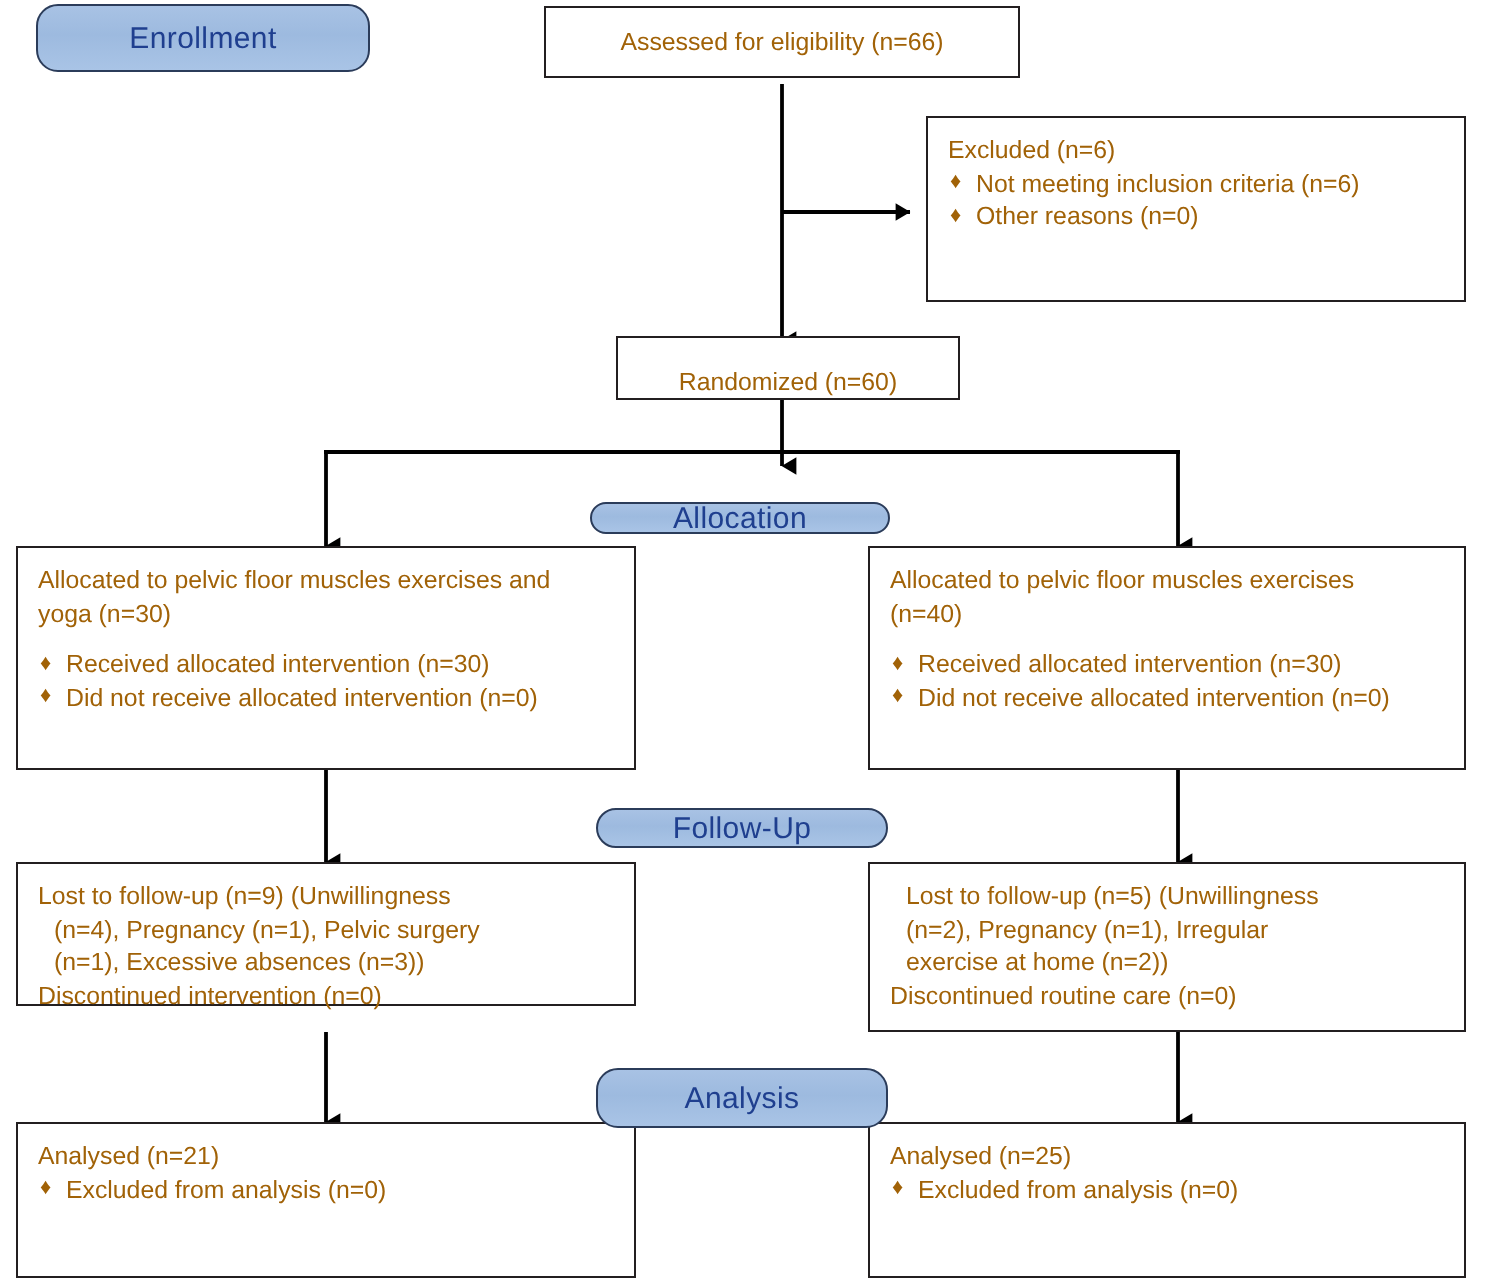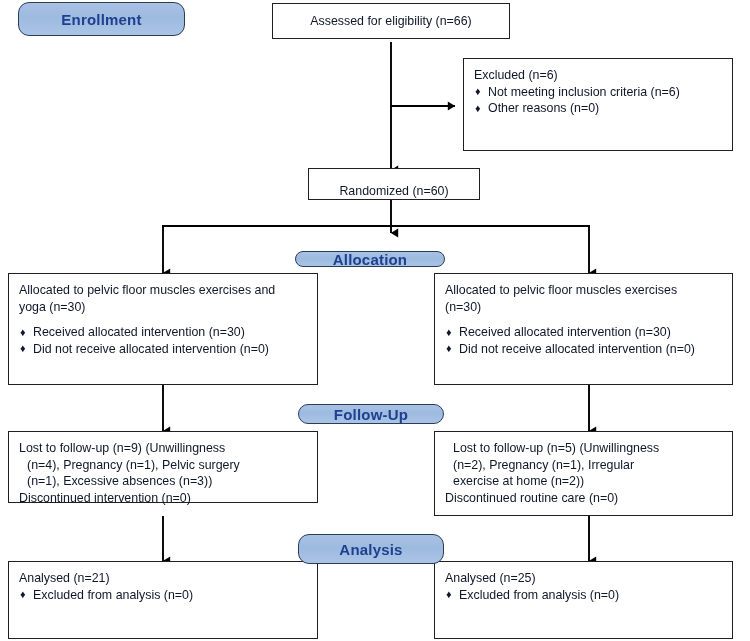--- a/index.html
+++ b/index.html
@@ -24,21 +24,21 @@
     top: 0;
     width: 750px;
     height: 641px;
     pointer-events: none;
   }
   .box {
     position: absolute;
     box-sizing: border-box;
     background: #ffffff;
     border: 1.6px solid #231f20;
-    color: #0f172a;
+    color: #a16207;
     font-size: 12.4px;
     line-height: 16.5px;
     padding: 8px 10px 6px 10px;
     z-index: 2;
   }
   .box .line {
     white-space: nowrap;
   }
   .bullets {
     margin: 0;
@@ -63,21 +63,21 @@
     position: absolute;
     box-sizing: border-box;
     display: flex;
     align-items: center;
     justify-content: center;
     background: linear-gradient(to bottom, #a8c2e4 0%, #9dbadf 45%, #a9c4e6 100%);
     border: 1.6px solid #2b3c5a;
     border-radius: 11px;
     color: #1f3f8f;
     font-size: 15px;
-    font-weight: bold;
+    font-weight: normal;
     letter-spacing: 0.2px;
     z-index: 5;
     text-align: center;
   }
 </style>
 </head>
 <body>
 
 <div id="diagram">
 
@@ -161,21 +161,21 @@
       </li>
       <li>
         <span class="bullet-glyph">♦</span>
         <span>Did not receive allocated intervention (n=0)</span>
       </li>
     </ul>
   </div>
 
   <div class="box" style="left:434px; top:273px; width:299px; height:112px;">
     <div class="line">Allocated to pelvic floor muscles exercises</div>
-    <div class="line">(n=30)</div>
+    <div class="line">(n=40)</div>
     <div class="gap-sm"></div>
     <ul class="bullets">
       <li>
         <span class="bullet-glyph">♦</span>
         <span>Received allocated intervention (n=30)</span>
       </li>
       <li>
         <span class="bullet-glyph">♦</span>
         <span>Did not receive allocated intervention (n=0)</span>
       </li>

